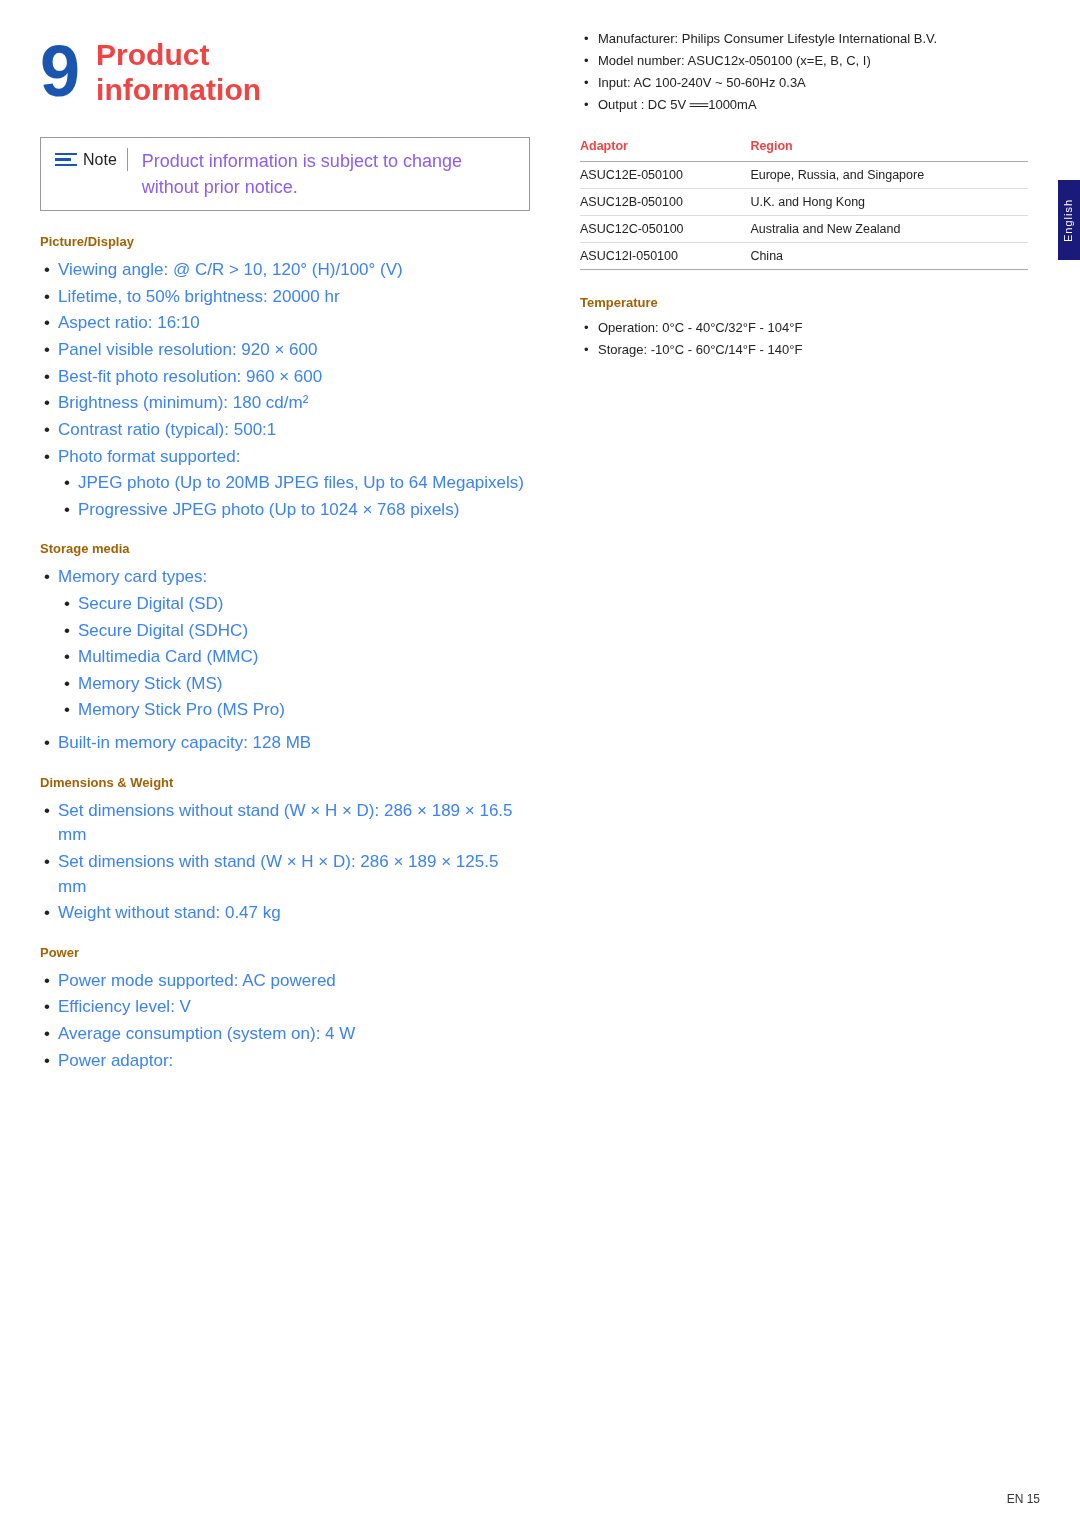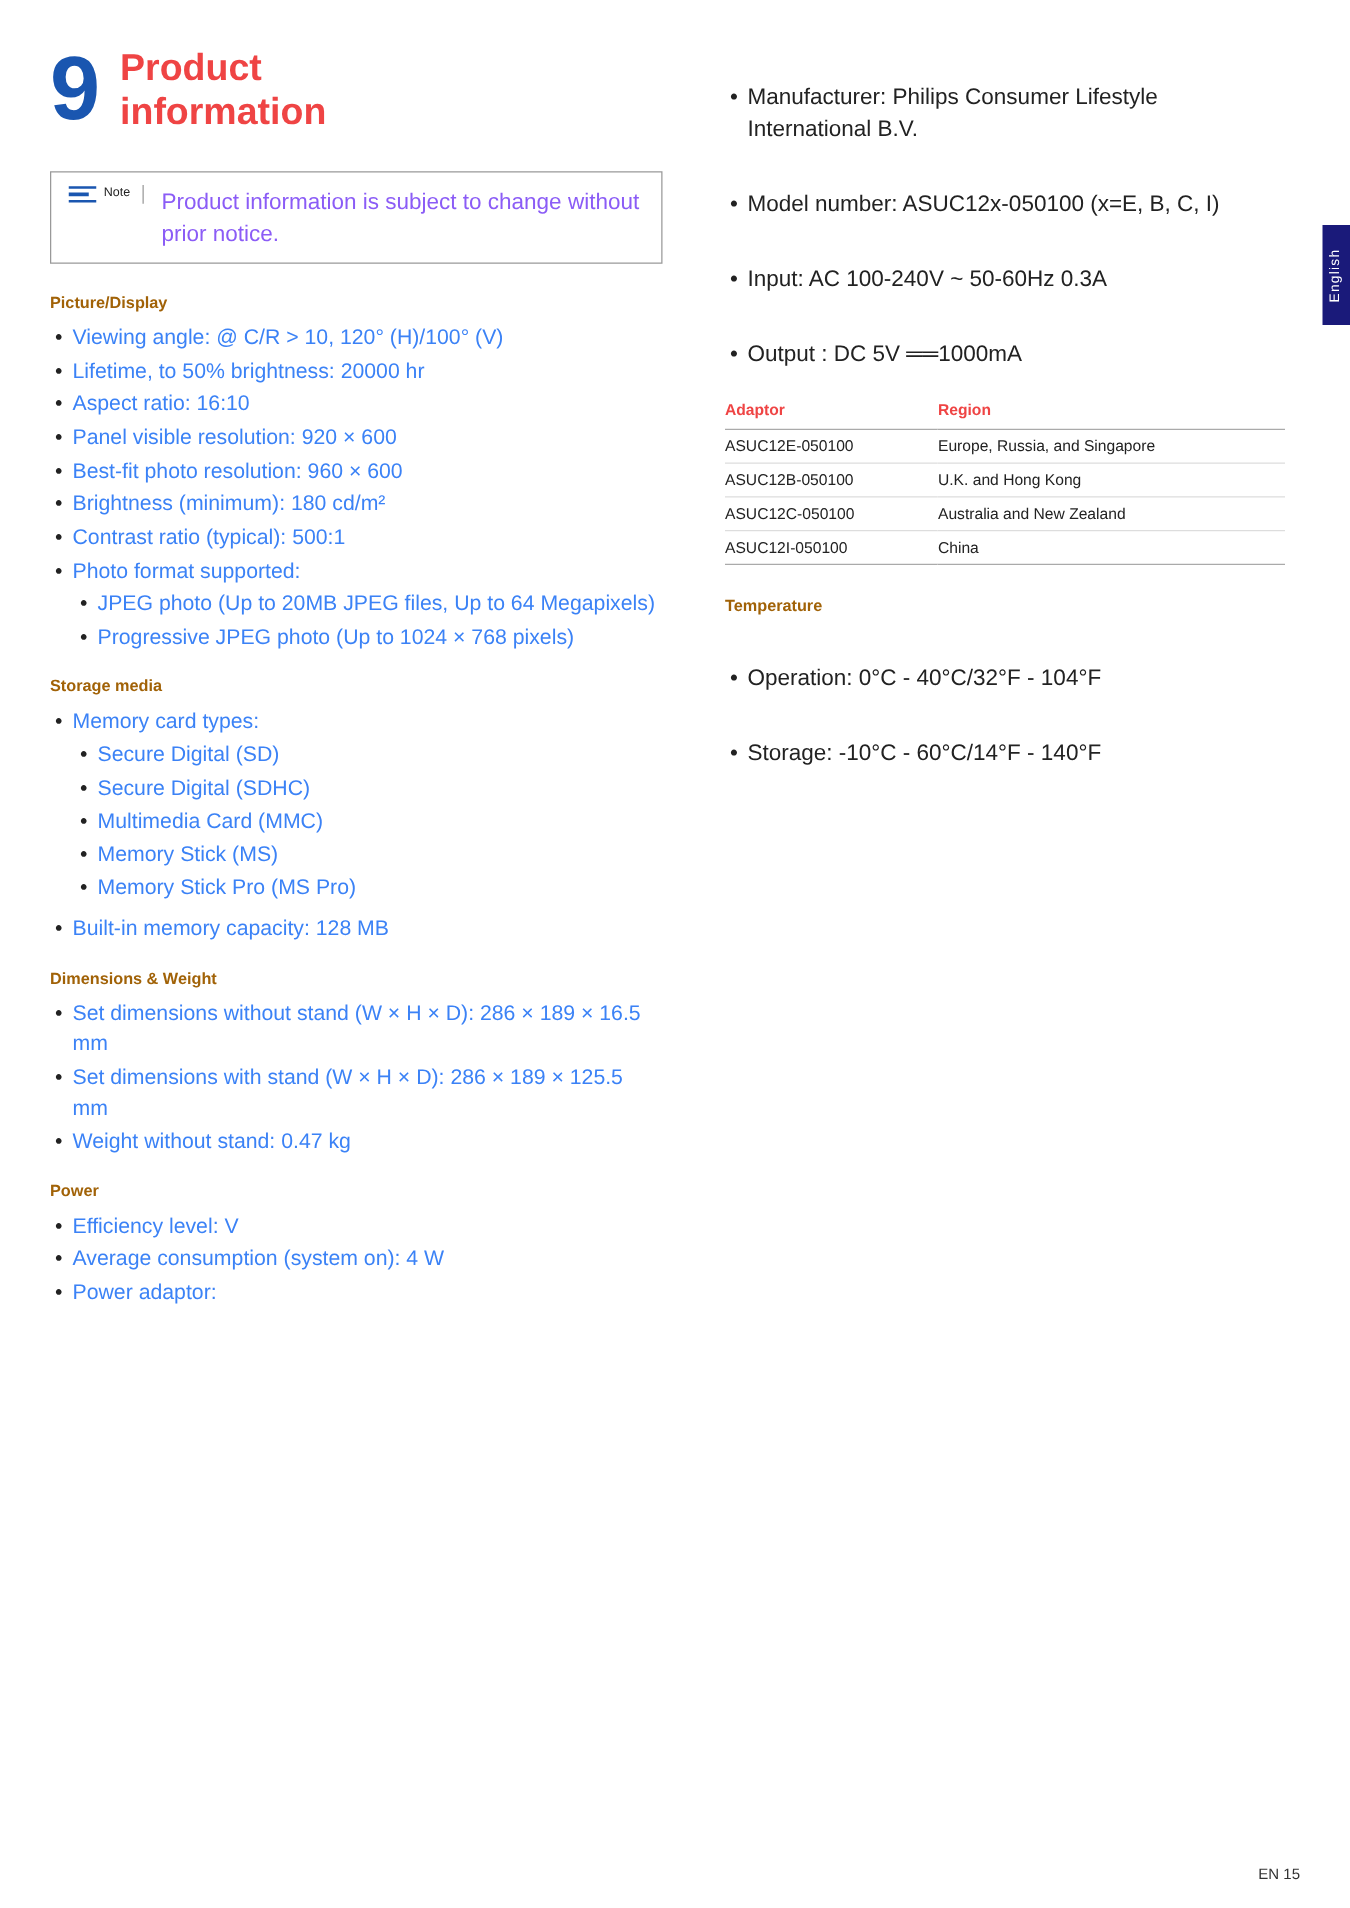--- a/index.html
+++ b/index.html
@@ -119,21 +119,21 @@
       display: block;
       height: 2.5px;
       background: #1a56b0;
     }
 
     .note-icon-lines span:nth-child(1) { width: 22px; }
     .note-icon-lines span:nth-child(2) { width: 16px; }
     .note-icon-lines span:nth-child(3) { width: 22px; }
 
     .note-label {
-      font-size: 10px;
+      font-size: 16px;
       font-weight: normal;
       color: #222;
     }
 
     .note-content {
       font-size: 18px;
       color: #8b5cf6;
     }
 
     
@@ -183,22 +183,21 @@
     .right-col .bullet-list {
       list-style: none;
       padding-left: 0;
       margin-bottom: 16px;
     }
 
     .right-col .bullet-list li {
       padding-left: 18px;
       position: relative;
       margin-bottom: 3px;
-      font-size: 18px;
-      margin-top: 34px;
+      font-size: 13px;
     }
 
     .right-col .bullet-list li::before {
       content: '•';
       position: absolute;
       left: 4px;
     }
 
     
     .adaptor-table {
@@ -316,20 +315,21 @@
 
       <div class="section-heading">Dimensions &amp; Weight</div>
       <ul class="spec-list">
         <li><span>Set dimensions without stand (W × H × D): 286 × 189 × 16.5 mm</span></li>
         <li><span>Set dimensions with stand (W × H × D): 286 × 189 × 125.5 mm</span></li>
         <li><span>Weight without stand: 0.47 kg</span></li>
       </ul>
 
       <div class="section-heading">Power</div>
       <ul class="spec-list">
+        <li><span>Power mode supported: AC powered</span></li>
         <li><span>Efficiency level: V</span></li>
         <li><span>Average consumption (system on): 4 W</span></li>
         <li><span>Power adaptor:</span></li>
       </ul>
 
     </div>
 
     <div class="right-col">
 
       <ul class="bullet-list" style="margin-top: 0; margin-bottom: 18px;">

